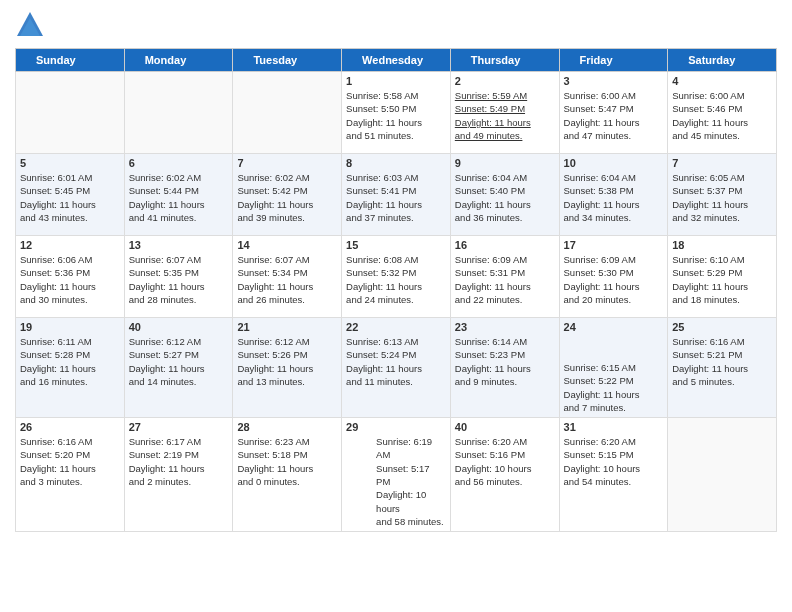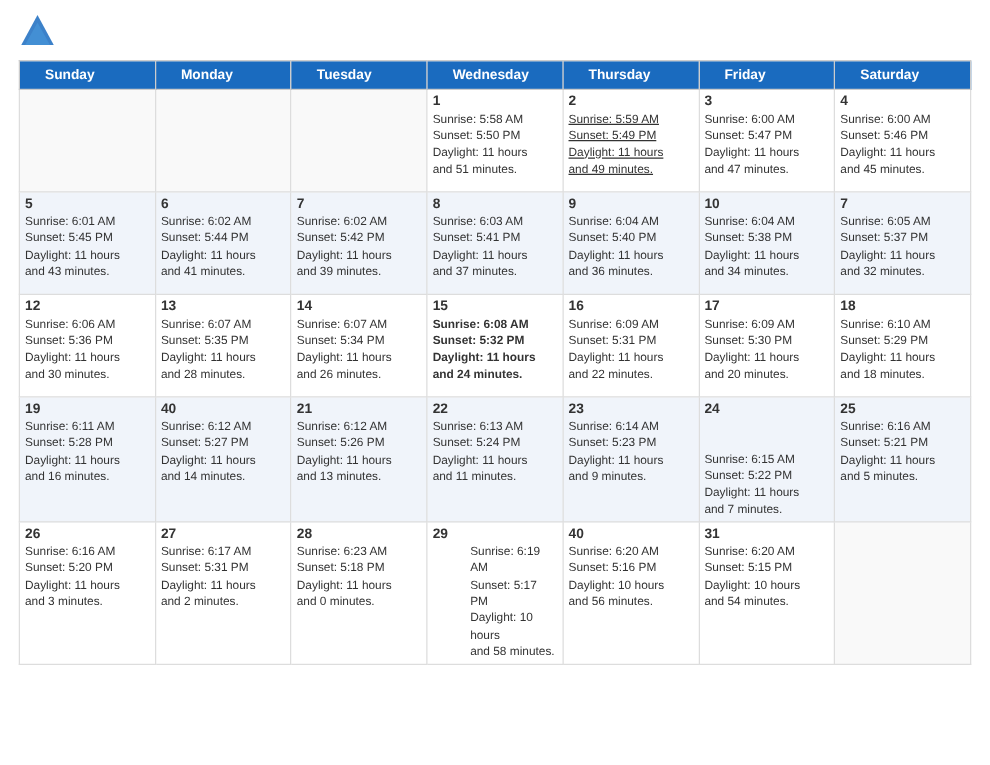--- a/index.html
+++ b/index.html
@@ -233,21 +233,21 @@
           </td>
           <td>
             <span class="day-number">14</span>
             <div class="day-info" style="white-space: pre-line;">Sunrise: 6:07 AM
 Sunset: 5:34 PM
 Daylight: 11 hours
 and 26 minutes.</div>
           </td>
           <td>
             <span class="day-number">15</span>
-            <div class="day-info" style="white-space: pre-line; font-weight: bold;">Sunrise: 6:08 AM
+            <div class="day-info" style="white-space: pre-line;">Sunrise: 6:08 AM
 Sunset: 5:32 PM
 Daylight: 11 hours
 and 24 minutes.</div>
           </td>
           <td>
             <span class="day-number">16</span>
             <div class="day-info" style="white-space: pre-line;">Sunrise: 6:09 AM
 Sunset: 5:31 PM
 Daylight: 11 hours
 and 22 minutes.</div>
@@ -322,21 +322,21 @@
           <td>
             <span class="day-number">26</span>
             <div class="day-info" style="white-space: pre-line;">Sunrise: 6:16 AM
 Sunset: 5:20 PM
 Daylight: 11 hours
 and 3 minutes.</div>
           </td>
           <td>
             <span class="day-number">27</span>
             <div class="day-info" style="white-space: pre-line;">Sunrise: 6:17 AM
-Sunset: 5:31 PM
+Sunset: 2:19 PM
 Daylight: 11 hours
 and 2 minutes.</div>
           </td>
           <td>
             <span class="day-number">28</span>
             <div class="day-info" style="white-space: pre-line;">Sunrise: 6:23 AM
 Sunset: 5:18 PM
 Daylight: 11 hours
 and 0 minutes.</div>
           </td>

